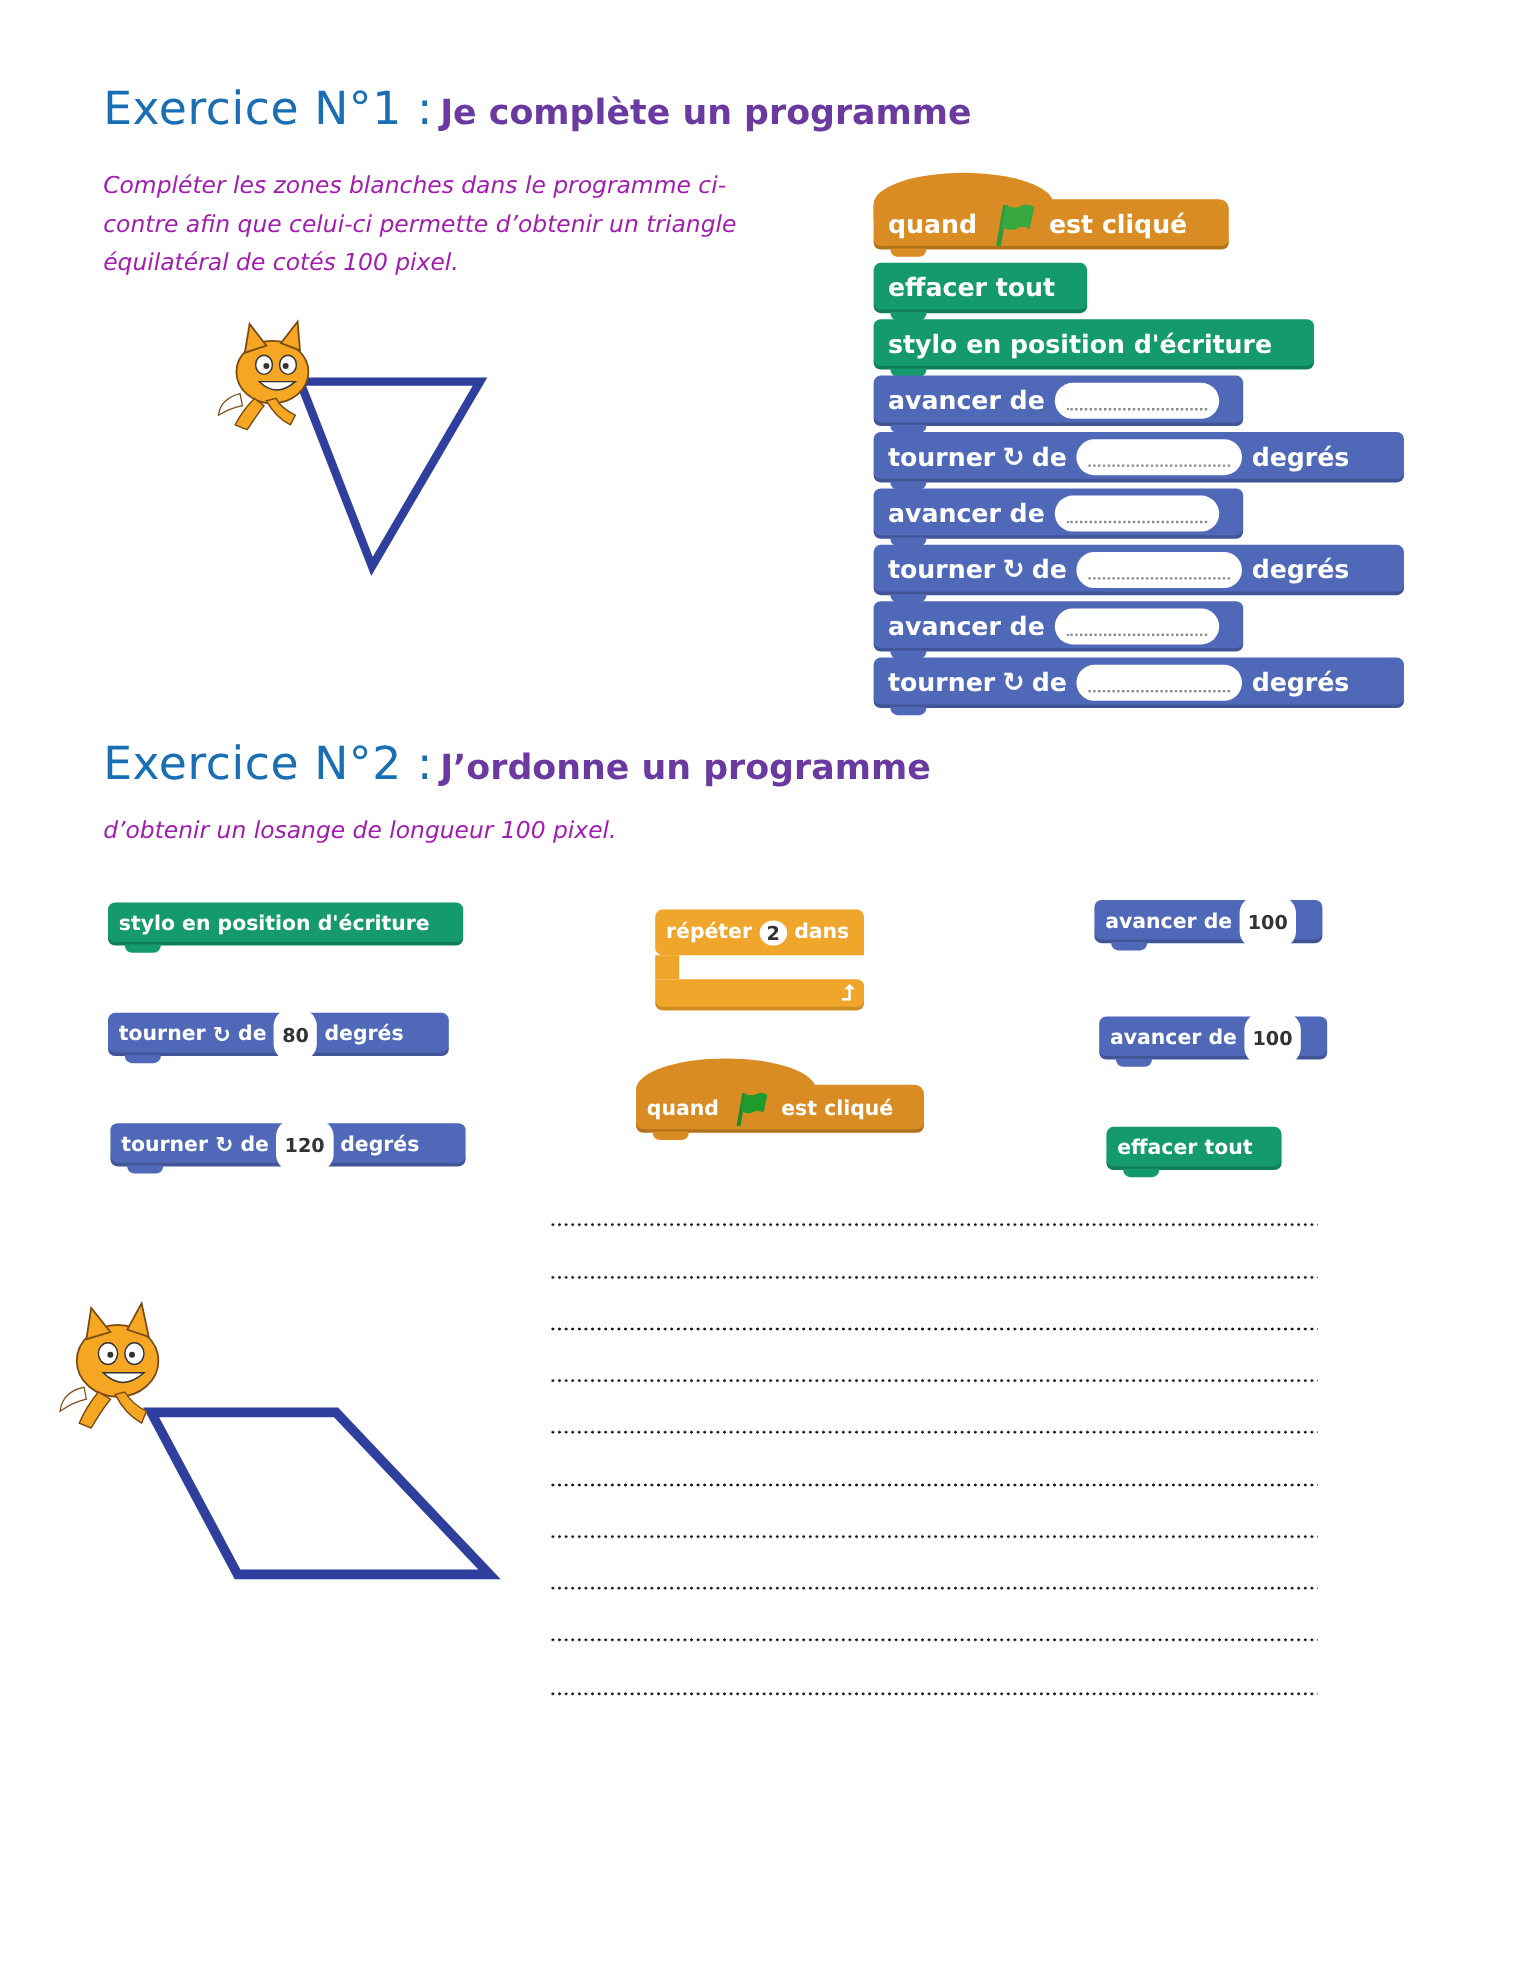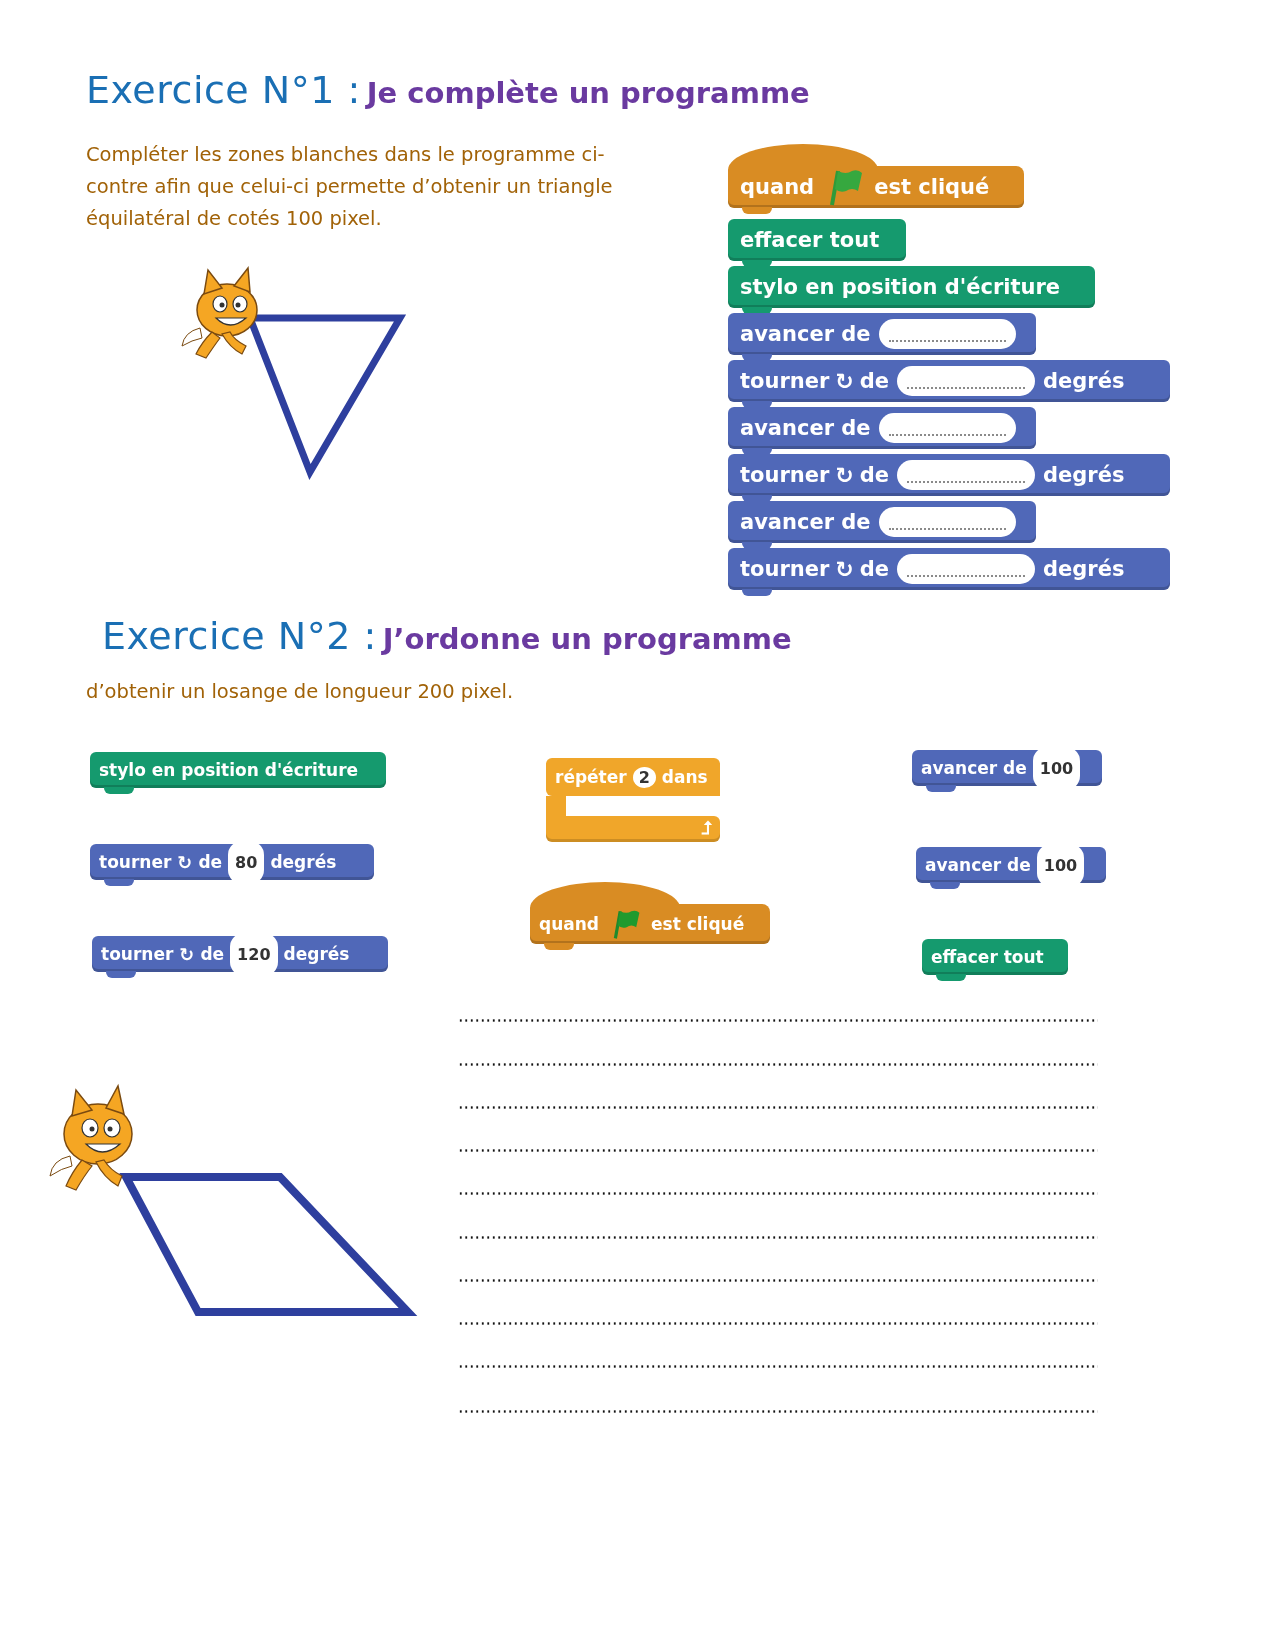--- a/index.html
+++ b/index.html
@@ -5,21 +5,21 @@
   * { box-sizing: border-box; margin: 0; padding: 0; }
   html, body { width: 1275px; height: 1650px; background: #ffffff; overflow: hidden; }
   body { position: relative; font-family: "DejaVu Sans", sans-serif; color: #111; }
 
   .abs { position: absolute; }
 
   .ex-title { position: absolute; white-space: nowrap; }
   .ex-num { font-family: "DejaVu Sans", sans-serif; color: #1a6fb4; font-size: 38px; letter-spacing: 0.5px; }
   .ex-sub { font-family: "DejaVu Sans", sans-serif; color: #6a3aa0; font-size: 29px; font-weight: bold; margin-left: 6px; }
 
-  .para { position: absolute; font-family: "DejaVu Sans", sans-serif; font-size: 19.5px; line-height: 32px; color: #a16207; }
+  .para { position: absolute; font-family: "DejaVu Sans", sans-serif; font-size: 19.5px; line-height: 32px; color: #a21caf; font-style: italic; }
 
   
   .blk {
     position: absolute; height: 42px; border-radius: 6px;
     font-family: "DejaVu Sans", sans-serif; font-weight: bold; color: #fff;
     font-size: 21px; display: flex; align-items: center; padding: 0 12px;
     white-space: nowrap; box-shadow: inset 0 -3px 0 rgba(0,0,0,0.18);
   }
   .blk::after {
     content: ""; position: absolute; left: 14px; bottom: -6px; width: 30px; height: 7px;
@@ -135,26 +135,26 @@
   </div>
   <div class="blk motion" style="left:728px; top:548px; width:442px;">
     <span>tourner</span>
     <span class="turn-arrow">↻</span>
     <span>de</span>
     <span class="slot" style="width:138px;"></span>
     <span>degrés</span>
   </div>
 </div>
 
-<div class="ex-title" style="left:102px; top:614px;">
+<div class="ex-title" style="left:86px; top:614px;">
   <span class="ex-num">Exercice N°2 :</span><span class="ex-sub">J’ordonne un programme</span>
 </div>
 
 <div class="para" style="left:86px; top:676px;">
-  <div>d’obtenir un losange de longueur 200 pixel.</div>
+  <div>d’obtenir un losange de longueur 100 pixel.</div>
 </div>
 
 <div class="blk pen small" style="left:90px; top:752px; width:296px;">
   <span>stylo en position d'écriture</span>
 </div>
 
 <div class="blk motion small" style="left:90px; top:844px; width:284px;">
   <span>tourner</span>
   <span class="turn-arrow" style="font-size:18px;">↻</span>
   <span>de</span>

